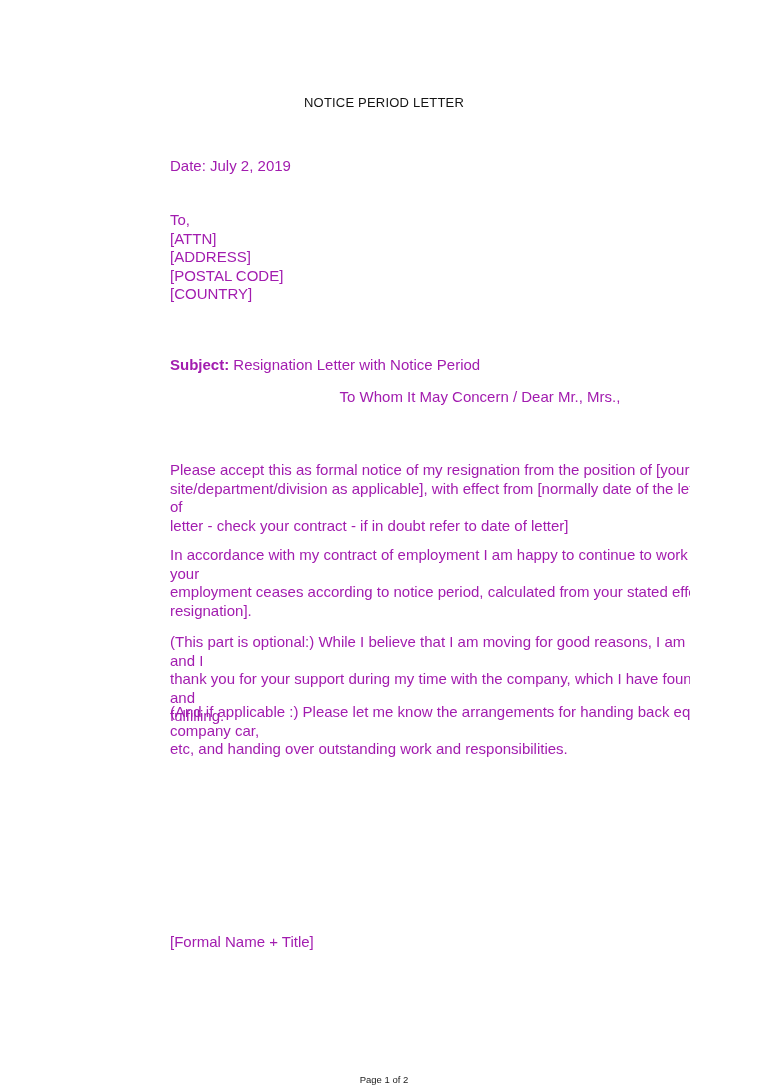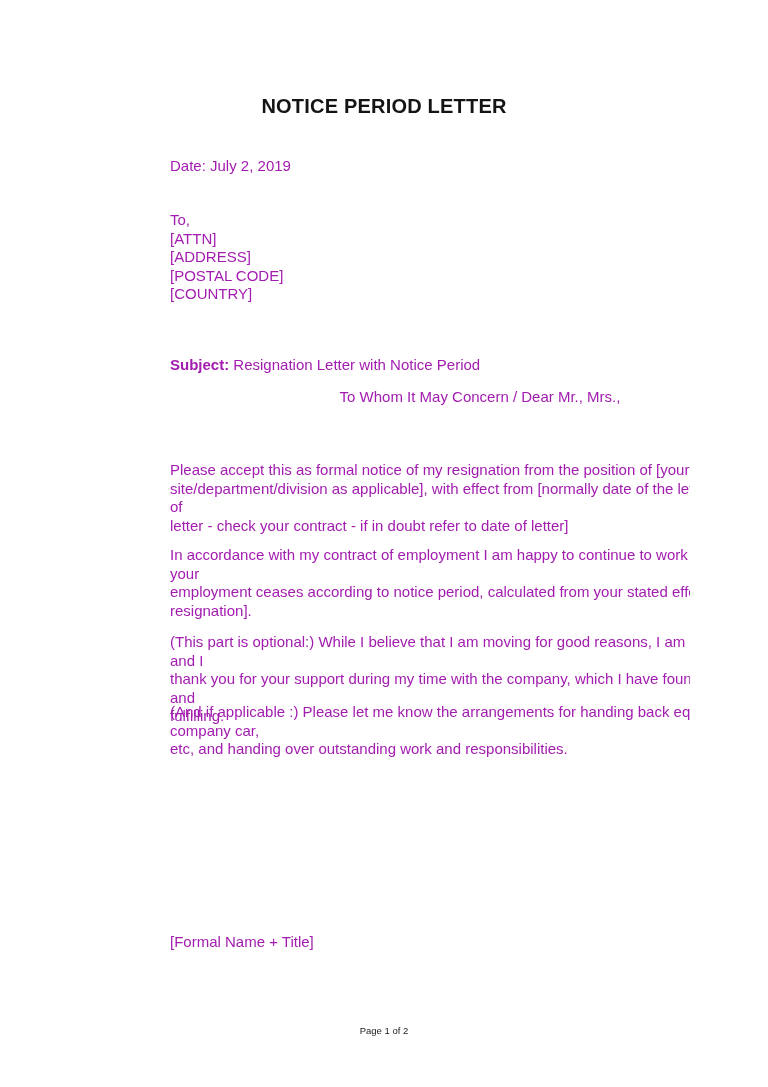--- a/index.html
+++ b/index.html
@@ -35,22 +35,22 @@
     letter-spacing: 0.1px;
   }
 
   
   .doc-title {
     position: absolute;
     left: 0;
     top: 95px;
     width: 100%;
     text-align: center;
-    font-size: 20px;
-    font-weight: 700;
+    font-size: 13px;
+    font-weight: 400;
     color: #141414;
     letter-spacing: 0.2px;
   }
 
   
   .tblock {
     position: absolute;
     left: 92px;
     width: 620px;
     font-size: 15px;
@@ -68,21 +68,21 @@
   .b-para3       { top: 633px; }
   .b-para4       { top: 703px; }
   .b-closing     { top: 811px; }
   .b-name        { top: 848px; }
   .b-signature   { top: 881px; }
   .b-formal      { top: 933px; }
 
   .page-footer {
     position: absolute;
     left: 0;
-    top: 1025px;
+    top: 1074px;
     width: 100%;
     text-align: center;
     font-size: 9.5px;
     color: #1b1b1b;
   }
 </style>
 </head>
 <body>
 
 <div class="page">

